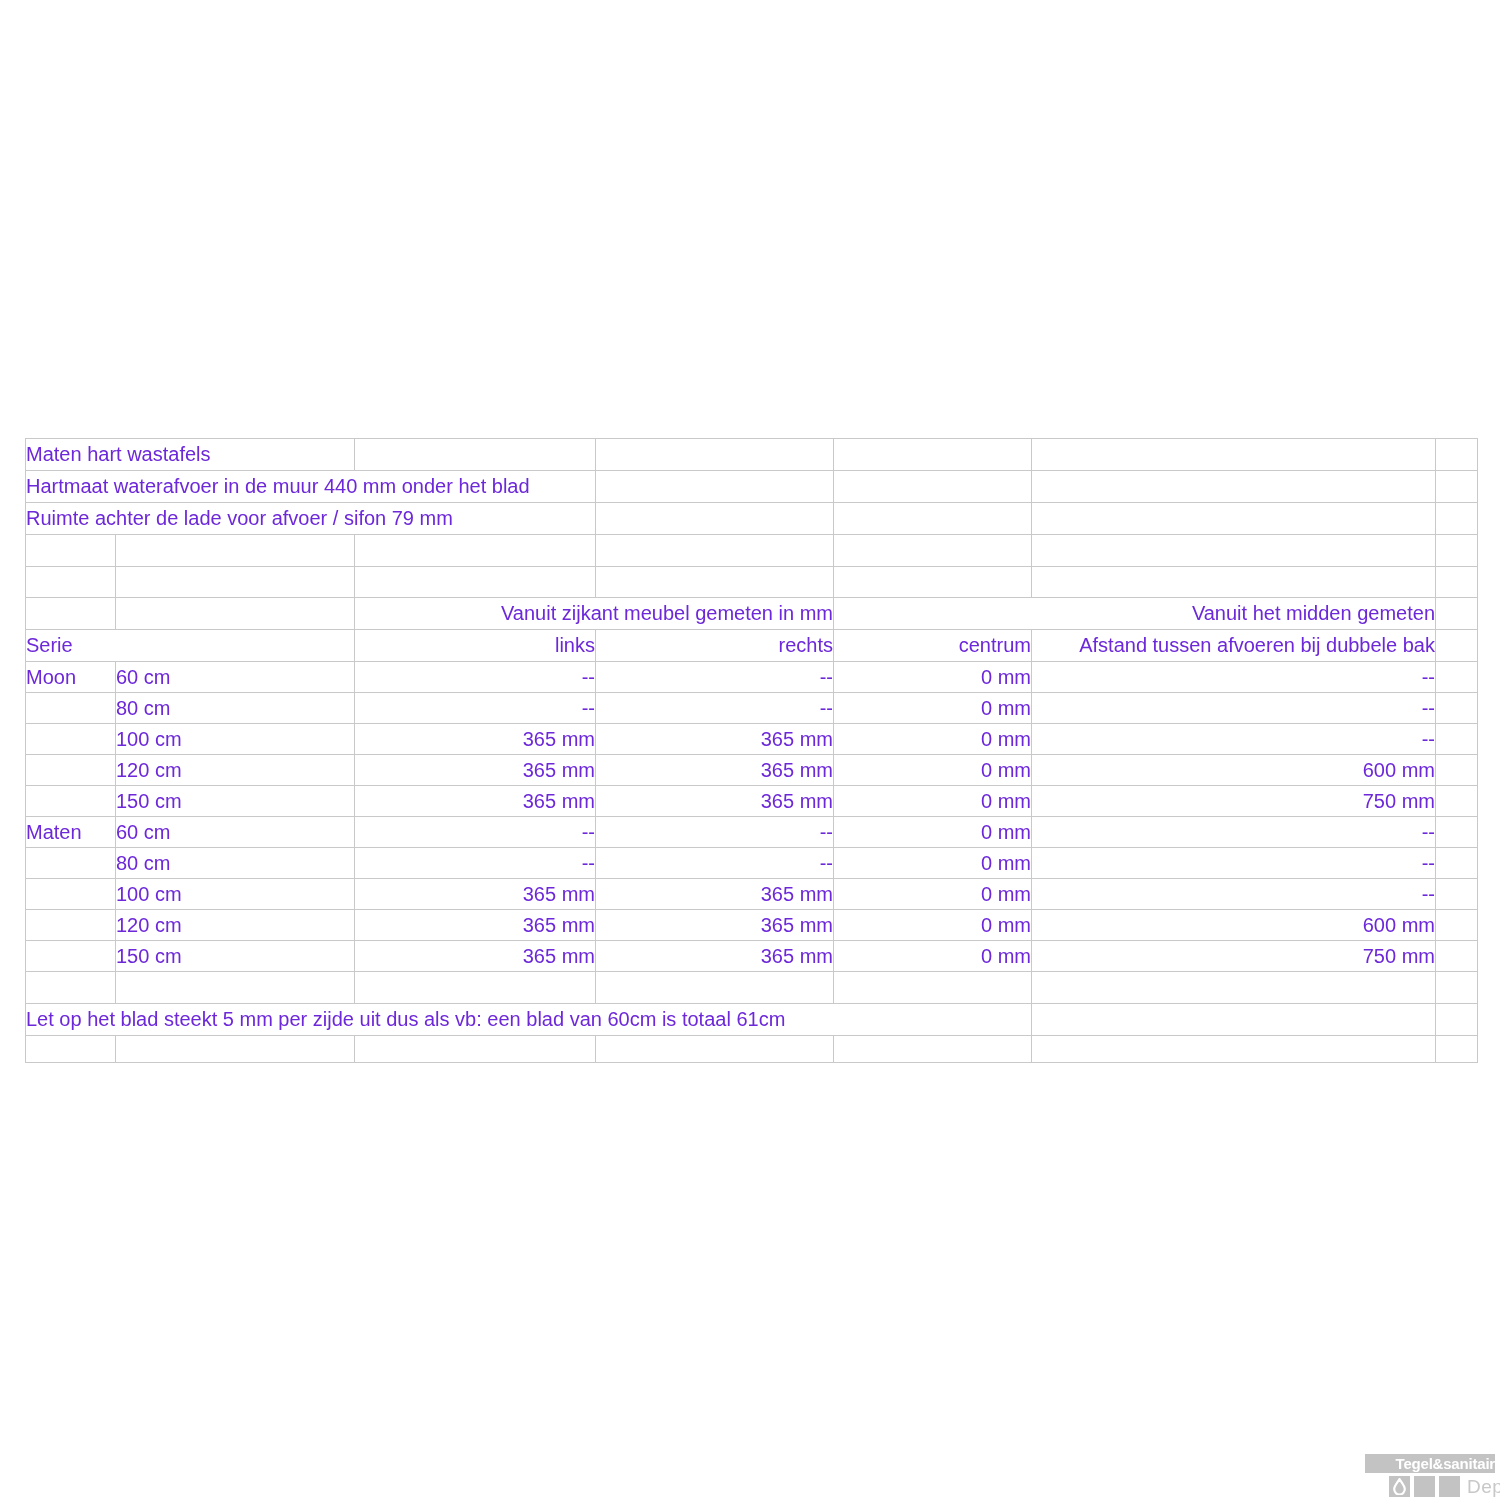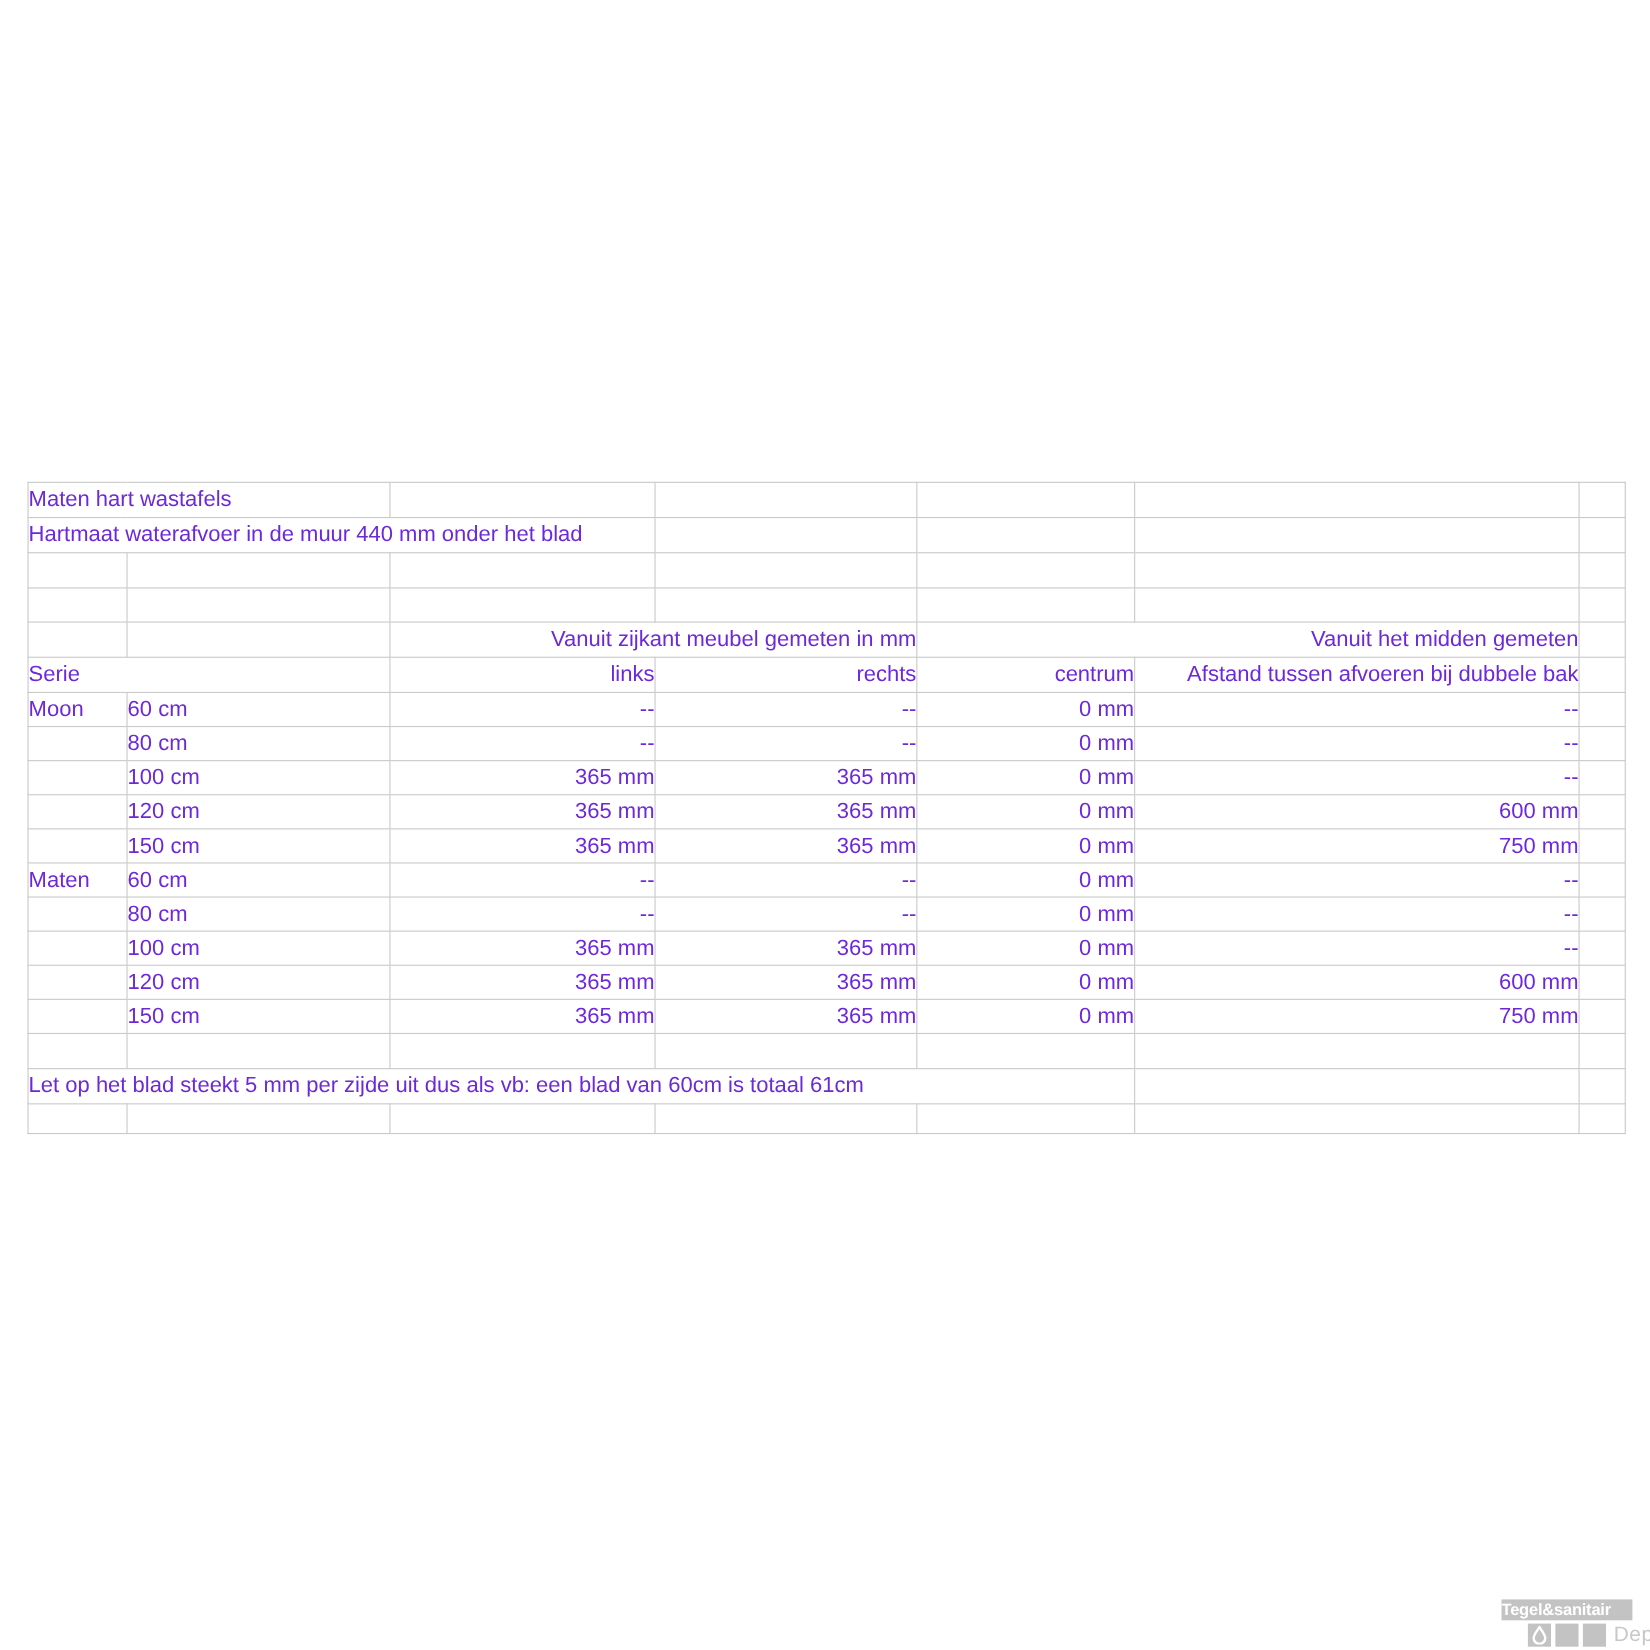--- a/index.html
+++ b/index.html
@@ -51,28 +51,28 @@
   tr.h31 { height: 31px; margin-top: 20px; }
   tr.h27 { height: 27px; }
   
   .logo {
     position: absolute;
     left: 1365px;
     top: 1454px;
     width: 135px;
   }
   .logo-bar {
-    width: 119px;
+    width: 130px;
     height: 19px;
     background: #c3c3c3;
     color: #ffffff;
     font-weight: bold;
     font-size: 15px;
     letter-spacing: -0.2px;
-    text-align: left;
+    text-align: right;
     line-height: 19px;
   }
   .logo-row {
     margin-top: 3px;
     display: flex;
     align-items: center;
     gap: 4px;
     padding-left: 24px;
   }
   .logo-sq {
@@ -119,20 +119,27 @@
     </tr>
 
     <tr class="h32">
       <td colspan="3" class="lft">Hartmaat waterafvoer in de muur 440 mm onder het blad</td>
       <td></td>
       <td></td>
       <td></td>
       <td></td>
     </tr>
 
+    <tr class="h32">
+      <td colspan="3" class="lft">Ruimte achter de lade voor afvoer / sifon 79 mm</td>
+      <td></td>
+      <td></td>
+      <td></td>
+      <td></td>
+    </tr>
 
     <tr class="h32">
       <td></td>
           <td></td>
       <td></td>
           <td></td>
       <td></td>
           <td></td>
       <td></td>
     </tr>

